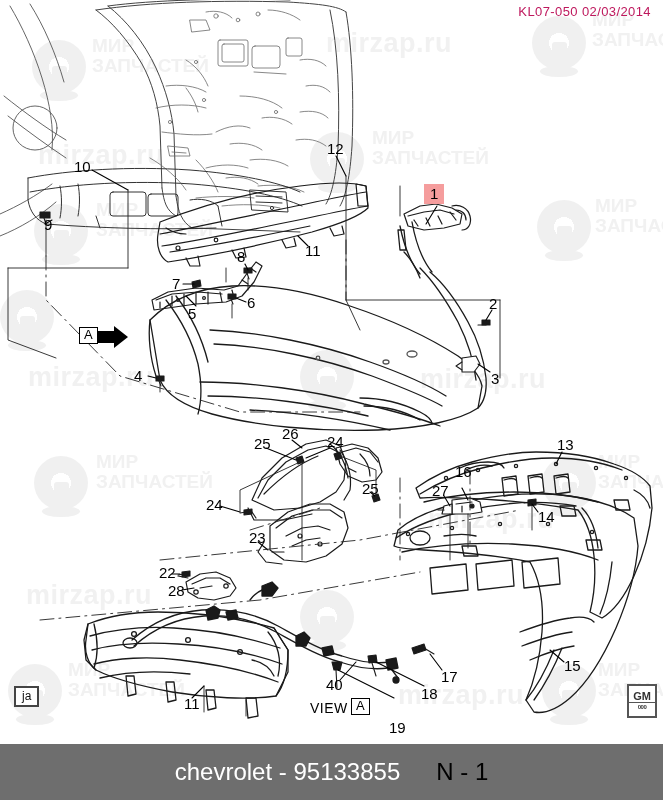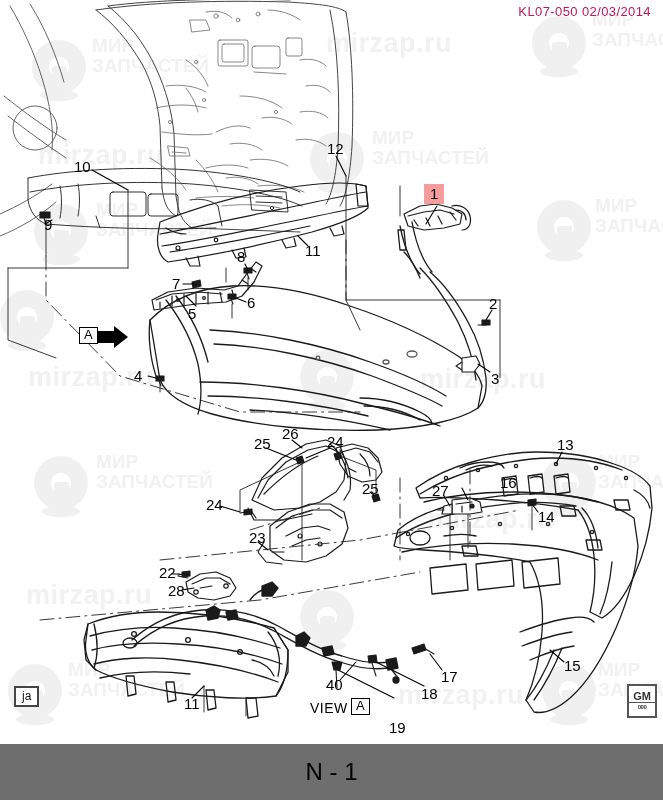--- a/index.html
+++ b/index.html
@@ -629,21 +629,21 @@
   <div class="lbl" style="left:247px;top:295px;">6</div>
   <div class="lbl" style="left:172px;top:276px;">7</div>
   <div class="lbl" style="left:237px;top:249px;">8</div>
   <div class="lbl" style="left:44px;top:217px;">9</div>
   <div class="lbl" style="left:74px;top:159px;">10</div>
   <div class="lbl" style="left:305px;top:243px;">11</div>
   <div class="lbl" style="left:327px;top:141px;">12</div>
   <div class="lbl" style="left:557px;top:437px;">13</div>
   <div class="lbl" style="left:538px;top:509px;">14</div>
   <div class="lbl" style="left:564px;top:658px;">15</div>
-  <div class="lbl" style="left:455px;top:475px;margin-left:45px;">16</div>
+  <div class="lbl" style="left:455px;top:464px;">16</div>
   <div class="lbl" style="left:432px;top:483px;">27</div>
   <div class="lbl" style="left:441px;top:669px;">17</div>
   <div class="lbl" style="left:421px;top:686px;">18</div>
   <div class="lbl" style="left:389px;top:697px;margin-top:23px;">19</div>
   <div class="lbl" style="left:326px;top:677px;">40</div>
   <div class="lbl" style="left:168px;top:583px;">28</div>
   <div class="lbl" style="left:159px;top:565px;">22</div>
   <div class="lbl" style="left:249px;top:530px;">23</div>
   <div class="lbl" style="left:206px;top:497px;">24</div>
   <div class="lbl" style="left:327px;top:434px;">24</div>
@@ -661,16 +661,17 @@
   <div class="boxmark" style="left:351px;top:698px;">A</div>
 
   <div class="ja" style="left:14px;top:686px;">ja</div>
 
   <div class="gm" style="left:627px;top:684px;">
     <div class="gm-t">GM</div>
     <div class="gm-b">000</div>
   </div>
 
   <div class="footer">
+    <span class="f1">chevrolet - 95133855</span>
     <span class="f2">N - 1</span>
   </div>
 
 </div>
 
 </body></html>

